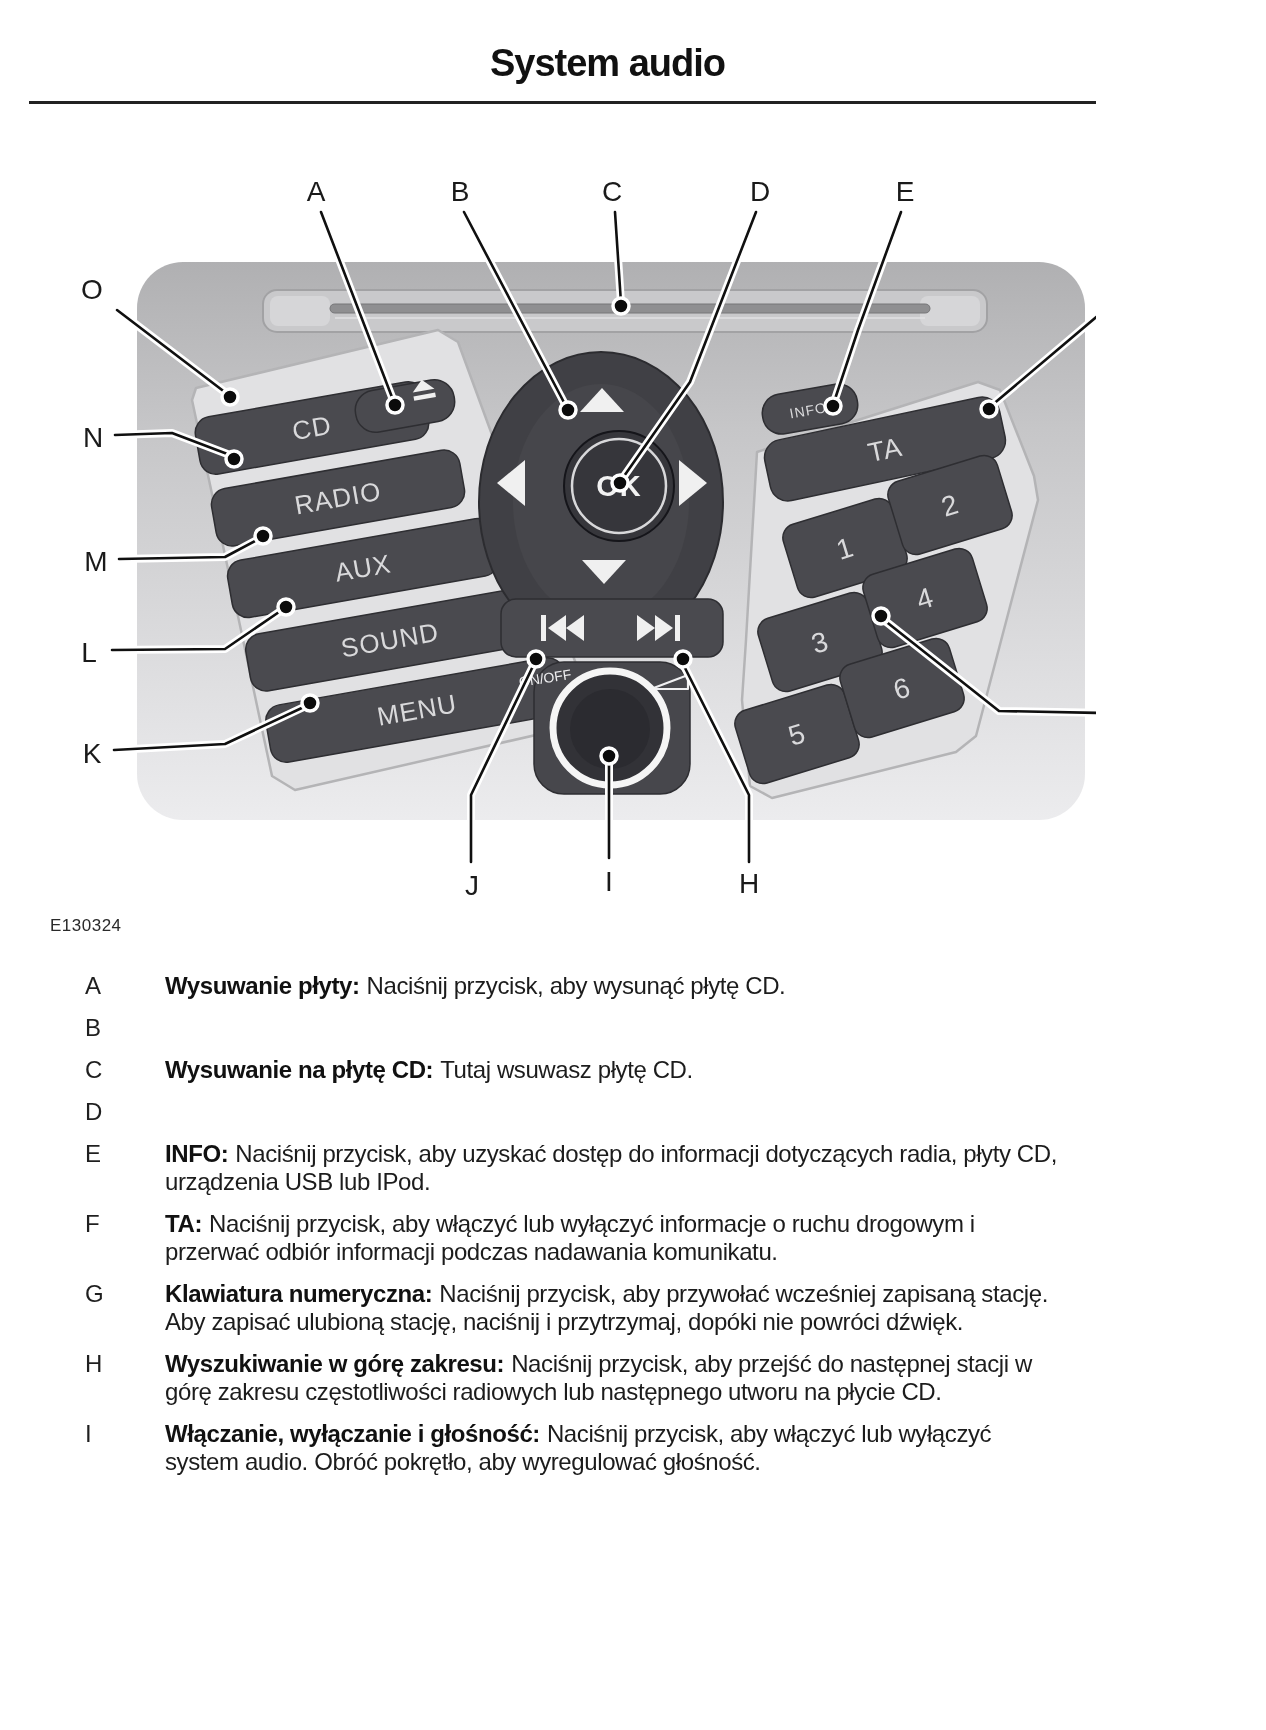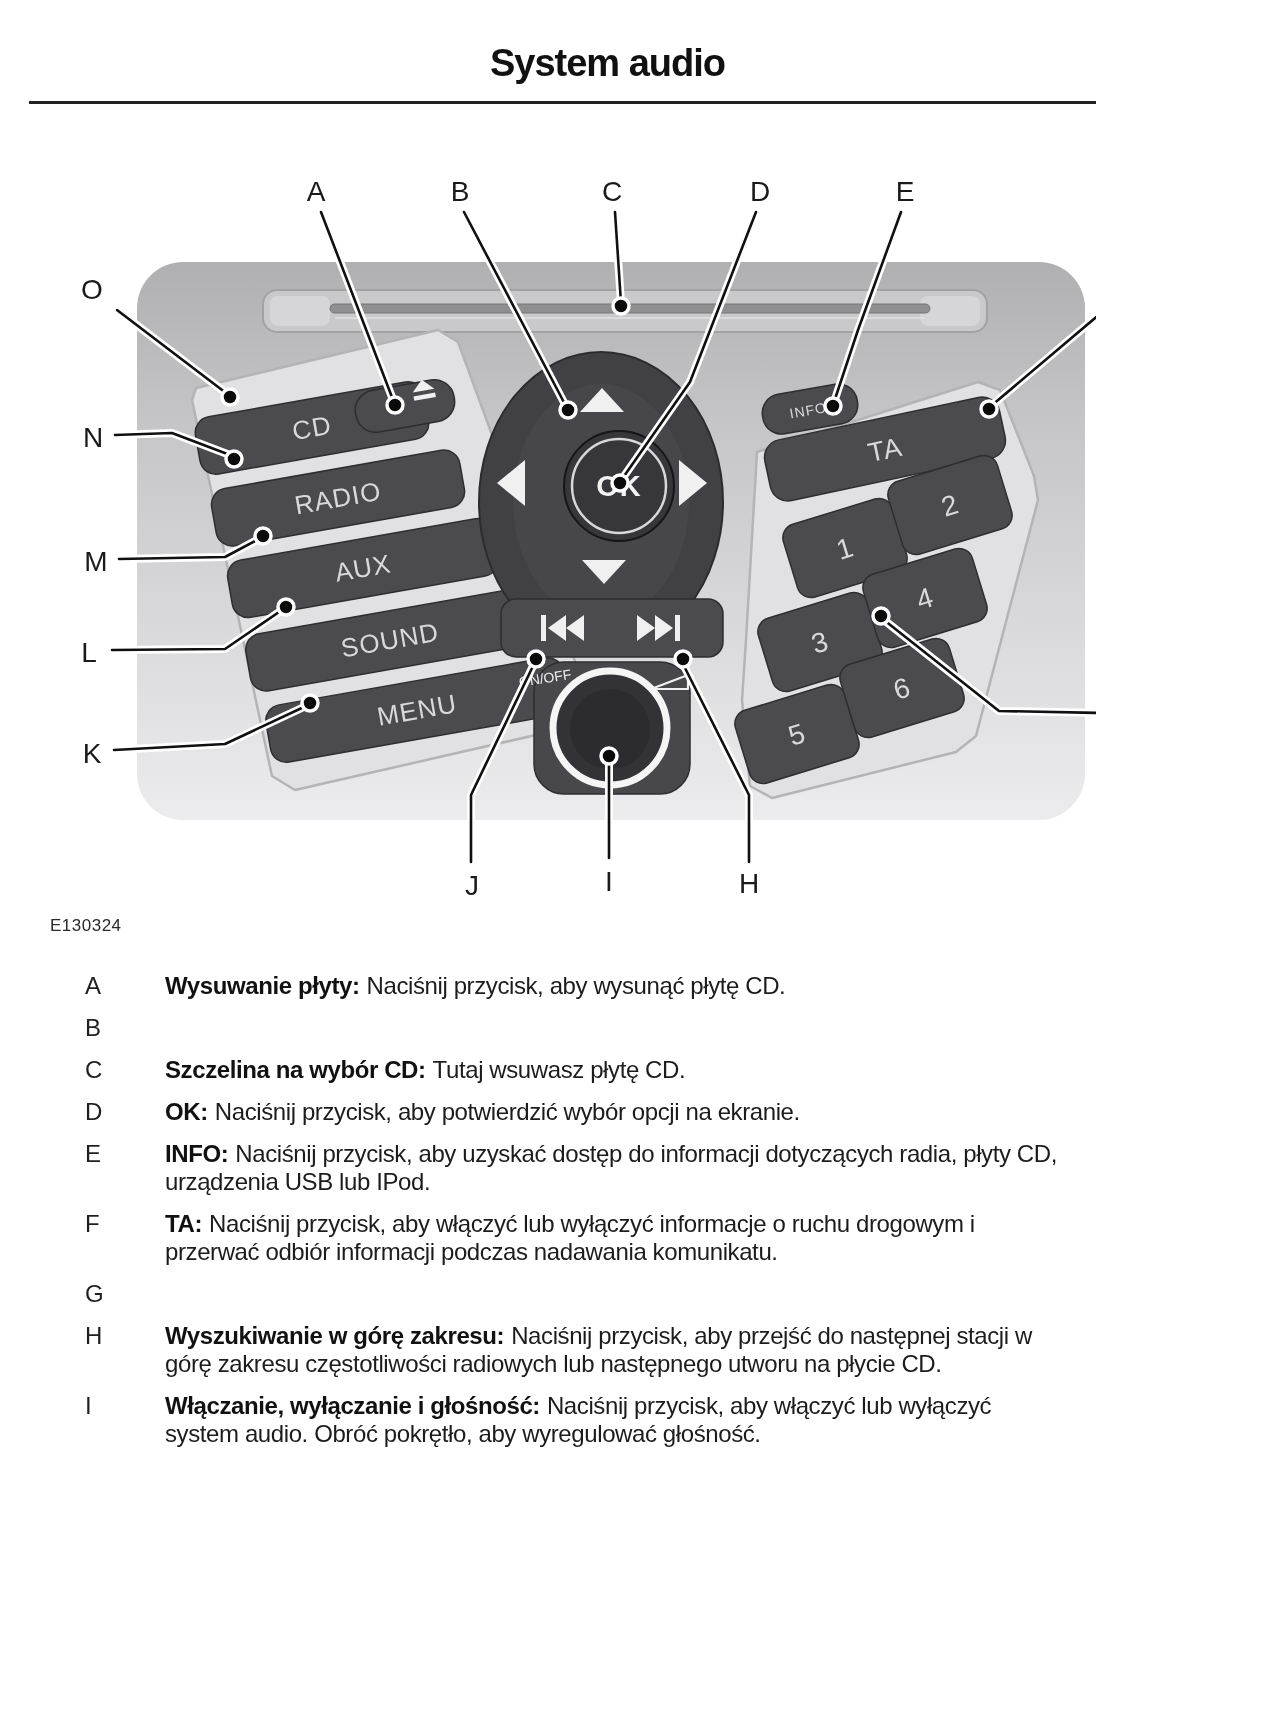--- a/index.html
+++ b/index.html
@@ -290,36 +290,36 @@
   <div class="legend">
     <div class="legend-row">
       <div class="legend-letter">A</div>
       <div class="legend-text"><span class="term">Wysuwanie płyty:</span><span>Naciśnij przycisk, aby wysunąć płytę CD.</span></div>
     </div>
     <div class="legend-row">
       <div class="legend-letter">B</div>
     </div>
     <div class="legend-row">
       <div class="legend-letter">C</div>
-      <div class="legend-text"><span class="term">Szczelina na wybór CD:</span><span>Tutaj wsuwasz płytę CD.</span></div>
+      <div class="legend-text"><span class="term">Wysuwanie na płytę CD:</span><span>Tutaj wsuwasz płytę CD.</span></div>
     </div>
     <div class="legend-row">
       <div class="legend-letter">D</div>
-      <div class="legend-text"><span class="term">OK:</span><span>Naciśnij przycisk, aby potwierdzić wybór opcji na ekranie.</span></div>
     </div>
     <div class="legend-row">
       <div class="legend-letter">E</div>
       <div class="legend-text"><span class="term">INFO:</span><span>Naciśnij przycisk, aby uzyskać dostęp do informacji dotyczących radia, płyty CD, urządzenia USB lub IPod.</span></div>
     </div>
     <div class="legend-row">
       <div class="legend-letter">F</div>
       <div class="legend-text"><span class="term">TA:</span><span>Naciśnij przycisk, aby włączyć lub wyłączyć informacje o ruchu drogowym i przerwać odbiór informacji podczas nadawania komunikatu.</span></div>
     </div>
     <div class="legend-row">
       <div class="legend-letter">G</div>
+      <div class="legend-text"><span class="term">Klawiatura numeryczna:</span><span>Naciśnij przycisk, aby przywołać wcześniej zapisaną stację. Aby zapisać ulubioną stację, naciśnij i przytrzymaj, dopóki nie powróci dźwięk.</span></div>
     </div>
     <div class="legend-row">
       <div class="legend-letter">H</div>
       <div class="legend-text"><span class="term">Wyszukiwanie w górę zakresu:</span><span>Naciśnij przycisk, aby przejść do następnej stacji w górę zakresu częstotliwości radiowych lub następnego utworu na płycie CD.</span></div>
     </div>
     <div class="legend-row">
       <div class="legend-letter">I</div>
       <div class="legend-text"><span class="term">Włączanie, wyłączanie i głośność:</span><span>Naciśnij przycisk, aby włączyć lub wyłączyć system audio. Obróć pokrętło, aby wyregulować głośność.</span></div>
     </div>
   </div>

